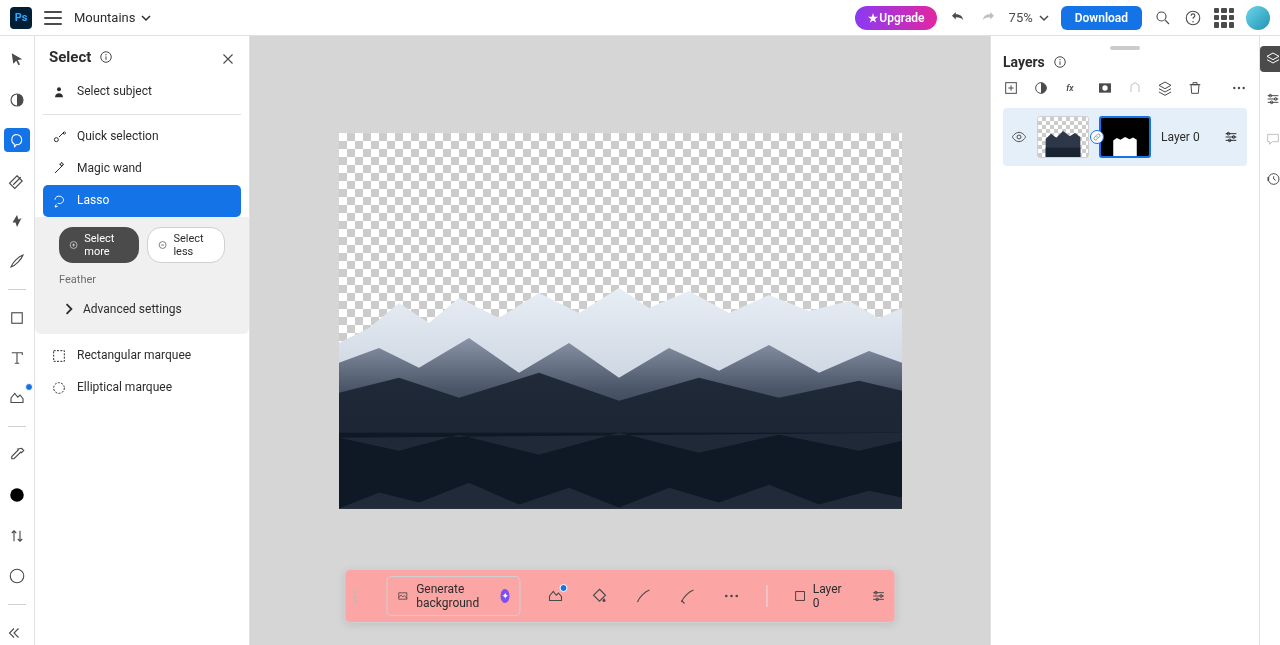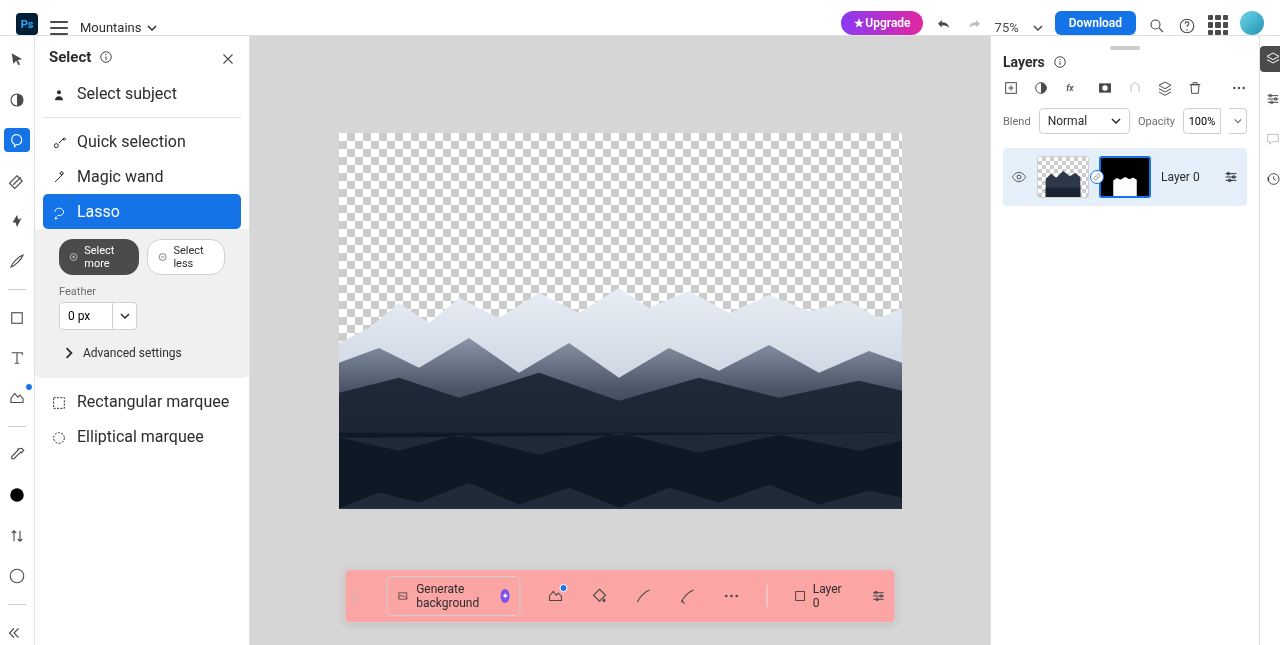--- a/index.html
+++ b/index.html
@@ -1,41 +1,41 @@
 <!DOCTYPE html>
 <html><head>
 <meta charset="utf-8">
 <style>
 *{box-sizing:border-box;margin:0;padding:0;font-family:-apple-system,BlinkMacSystemFont,"Segoe UI",Roboto,sans-serif}
 body{width:1280px;height:645px;overflow:hidden;background:#fff;font-size:13px;color:#2c2c2c}
-.topbar{height:36px;display:flex;align-items:flex-end;padding:0 16px;border-bottom:1px solid #e1e1e1;gap:12px}
+.topbar{height:36px;display:flex;align-items:center;padding:0 10px;border-bottom:1px solid #e1e1e1;gap:12px}
 .logo{width:22px;height:22px;background:#001e36;color:#31a8ff;border-radius:4px;display:flex;align-items:center;justify-content:center;font-weight:700;font-size:11px}
 .ham{width:18px;height:14px;display:flex;flex-direction:column;justify-content:space-between}
 .ham span{height:2px;background:#4b4b4b;border-radius:1px}
 .docname{display:flex;align-items:center;gap:6px;font-size:13px;cursor:pointer}
 .spacer{flex:1}
 .upgrade{background:linear-gradient(90deg,#8a3af4,#e227a0);color:#fff;border-radius:14px;padding:5px 12px;font-size:12px;font-weight:600;display:flex;align-items:center;cursor:pointer}
 .topicon{width:18px;height:18px;color:#4b4b4b;cursor:pointer;display:flex;align-items:center;justify-content:center}
-.zoom{display:flex;align-items:center;gap:14px;color:#4b4b4b;font-size:13px;cursor:pointer}
+.zoom{display:flex;align-items:center;gap:6px;color:#4b4b4b;font-size:13px;cursor:pointer}
 .dlbtn{background:#1473e6;color:#fff;border-radius:6px;padding:5px 14px;font-size:12px;font-weight:600;cursor:pointer}
 .apps{width:20px;height:20px;display:grid;grid-template-columns:1fr 1fr 1fr;grid-template-rows:1fr 1fr 1fr;gap:2px;cursor:pointer}
 .apps div{background:#4b4b4b;border-radius:1px}
 .avatar{width:24px;height:24px;border-radius:50%;background:linear-gradient(135deg,#6dd5ed,#2193b0);cursor:pointer}
 .main{display:flex;height:609px}
 .toolbar{width:35px;border-right:1px solid #e1e1e1;display:flex;flex-direction:column;align-items:center;padding-top:12px;gap:16px}
 .tool{width:26px;height:26px;display:flex;align-items:center;justify-content:center;border-radius:4px;cursor:pointer;color:#4b4b4b}
 .tool.active{background:#1473e6;color:#fff}
 .tool svg{width:18px;height:18px}
 .tdiv{width:18px;height:1px;background:#d0d0d0}
 .selpanel{width:215px;border-right:1px solid #e1e1e1;display:flex;flex-direction:column;position:relative}
 .selhdr{display:flex;align-items:center;padding:12px 14px 10px;gap:8px}
 .selhdr h2{font-size:15px;font-weight:700}
 .closex{position:absolute;right:12px;top:14px;width:18px;height:18px;cursor:pointer;color:#4b4b4b}
 .sellist{padding:0 8px}
-.selitem{display:flex;align-items:flex-end;gap:10px;padding:8px 8px;border-radius:5px;cursor:pointer;font-size:16px}
+.selitem{display:flex;align-items:flex-start;gap:10px;padding:8px 8px;border-radius:5px;cursor:pointer;font-size:12px}
 .selitem.active{background:#1473e6;color:#fff}
 .selitem svg{width:16px;height:16px;flex-shrink:0}
 .sdiv{height:1px;background:#e1e1e1;margin:6px 0}
 .subopts{background:#f0f0f0;padding:10px 24px;border-radius:0 0 6px 6px;margin:0 0 6px}
 .btnrow{display:flex;gap:8px;margin-bottom:10px}
 .pill{display:flex;align-items:center;gap:6px;padding:4px 10px;border-radius:14px;font-size:11px;cursor:pointer}
 .pill.dark{background:#4b4b4b;color:#fff}
 .pill.light{background:#fff;border:1px solid #d0d0d0}
 .pill svg{width:12px;height:12px}
 .lbl{font-size:11px;color:#6e6e6e;margin-bottom:4px}
@@ -277,28 +277,20 @@
         </div>
         <div class="pill light">
           <svg viewBox="0 0 24 24">
               <circle cx="12" cy="12" r="9" class="stroke"></circle>
               <path d="M8 12h8" class="stroke"></path>
             </svg>
           <span>Select less</span>
         </div>
       </div>
       <div class="lbl">Feather</div>
-      <div class="featherrow">
-        <input class="numf" value="0 px" style="">
-        <div class="numdd">
-            <svg width="10" height="10" viewBox="0 0 10 10">
-              <path d="M1 3l4 4 4-4" class="stroke"></path>
-            </svg>
-          </div>
-      </div>
       <div class="adv">
         <svg width="12" height="12" viewBox="0 0 10 10">
             <path d="M3 1l4 4-4 4" class="stroke"></path>
           </svg>
         <span>Advanced settings</span>
       </div>
     </div>
     <div class="sellist">
       <div class="selitem">
         <svg viewBox="0 0 24 24">
@@ -436,36 +428,20 @@
         <svg class="ic" viewBox="0 0 24 24">
             <path d="M6 7h12l-1 13H7zM9 4h6v3H9zM4 7h16" class="stroke"></path>
           </svg>
         <div class="sp"></div>
         <svg class="ic" viewBox="0 0 24 24">
             <circle cx="5" cy="12" r="1.8"></circle>
             <circle cx="12" cy="12" r="1.8"></circle>
             <circle cx="19" cy="12" r="1.8"></circle>
           </svg>
       </div>
-      <div class="blendrow">
-        <span>Blend</span>
-        <div class="blendsel">
-          <span>Normal</span>
-          <svg width="10" height="10" viewBox="0 0 10 10">
-              <path d="M1 3l4 4 4-4" class="stroke"></path>
-            </svg>
-        </div>
-        <span>Opacity</span>
-        <input class="opf" value="100%" style="">
-        <div class="opdd">
-            <svg width="8" height="8" viewBox="0 0 10 10">
-              <path d="M1 3l4 4 4-4" class="stroke"></path>
-            </svg>
-          </div>
-      </div>
       <div class="layer">
         <svg class="eye" viewBox="0 0 24 24">
             <path d="M2 12s4-7 10-7 10 7 10 7-4 7-10 7S2 12 2 12z" class="stroke"></path>
             <circle cx="12" cy="12" r="3" class="stroke"></circle>
           </svg>
         <div class="thumb">
           <svg viewBox="0 0 52 42" style="position:absolute;bottom:0;width:100%;height:70%">
               <path fill="#2d3748" d="M0 15l8-8 8 6 10-10 10 8 8-5 8 6v30H0z"></path>
               <rect y="28" width="52" height="14" fill="#1a2332"></rect>
             </svg>

